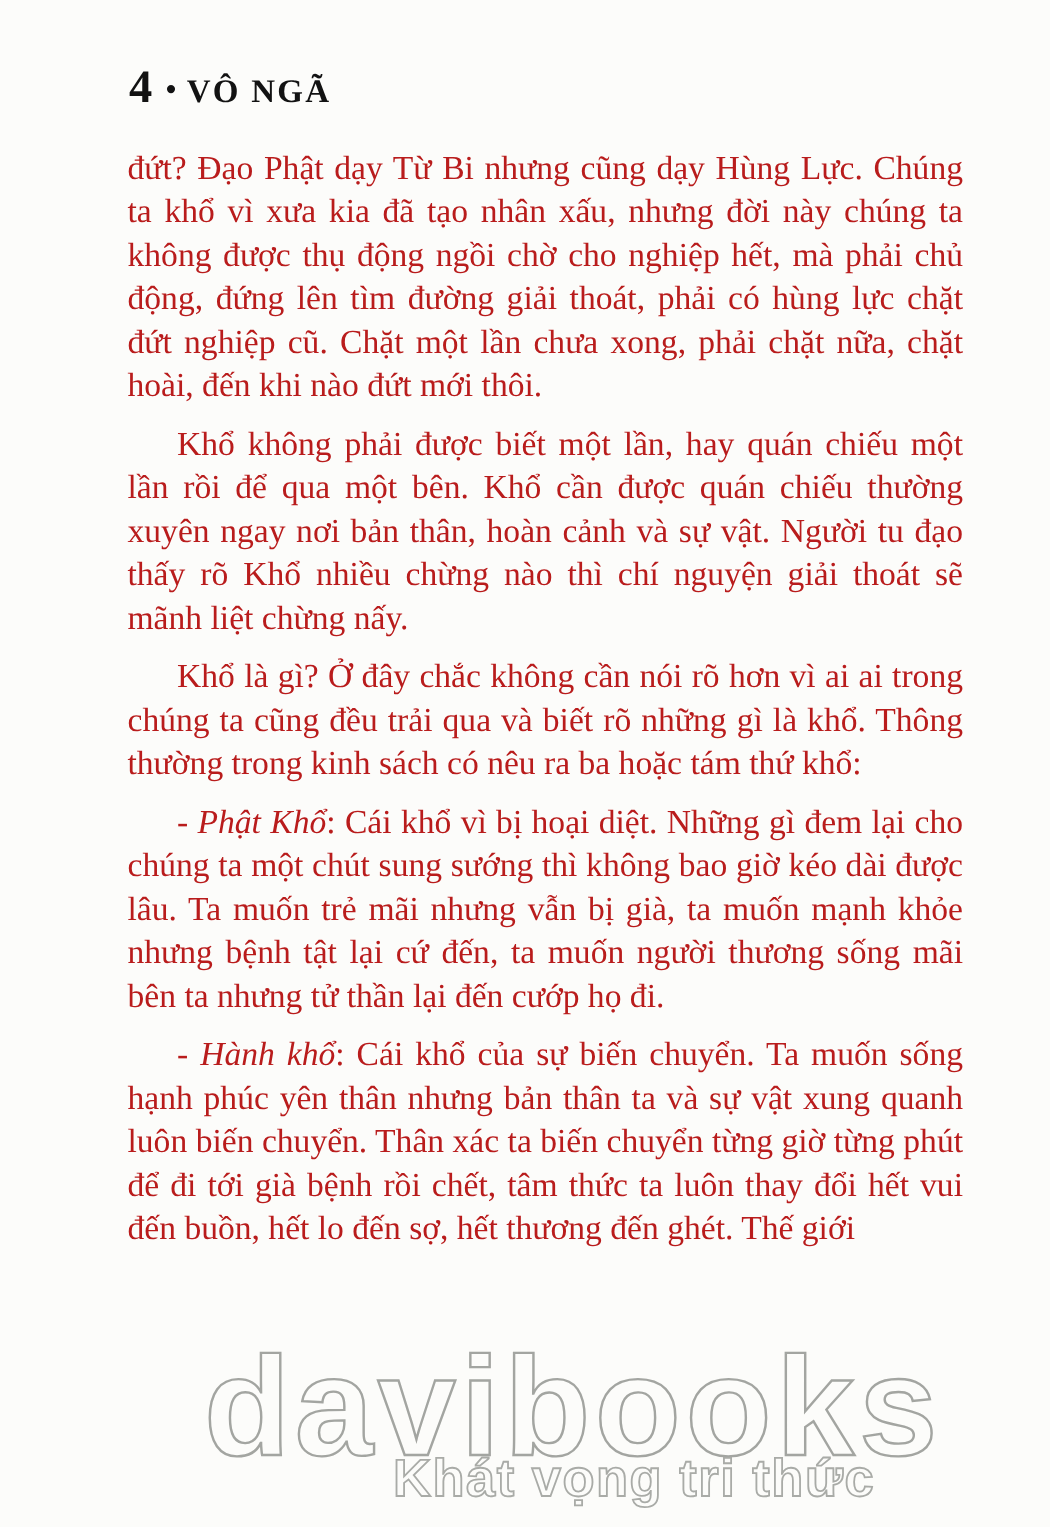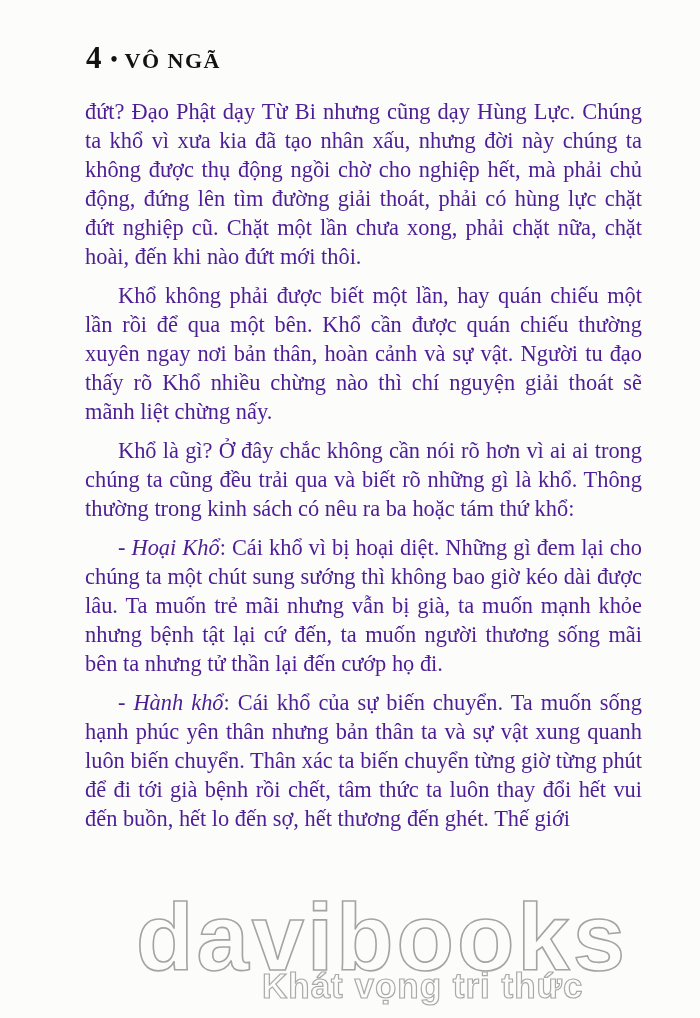--- a/index.html
+++ b/index.html
@@ -49,21 +49,21 @@
     letter-spacing: 1.5px;
   }
 
   
   .content {
     position: absolute;
     left: 85px;
     top: 97px;
     width: 557px;
     z-index: 2;
-    color: #4c1d95;
+    color: #b91c1c;
     font-size: 22.4px;
     line-height: 29px;
     text-align: justify;
   }
   .content p {
     margin: 0 0 10px 0;
     text-indent: 33px;
   }
   .content p.continued {
     text-indent: 0;
@@ -119,20 +119,20 @@
     <p class="continued">
       <span class="lead"></span><span>đứt? Đạo Phật dạy Từ Bi nhưng cũng dạy Hùng Lực. Chúng ta khổ vì xưa kia đã tạo nhân xấu, nhưng đời này chúng ta không được thụ động ngồi chờ cho nghiệp hết, mà phải chủ động, đứng lên tìm đường giải thoát, phải có hùng lực chặt đứt nghiệp cũ. Chặt một lần chưa xong, phải chặt nữa, chặt hoài, đến khi nào đứt mới thôi.</span>
     </p>
     <p>
       <span class="lead"></span><span>Khổ không phải được biết một lần, hay quán chiếu một lần rồi để qua một bên. Khổ cần được quán chiếu thường xuyên ngay nơi bản thân, hoàn cảnh và sự vật. Người tu đạo thấy rõ Khổ nhiều chừng nào thì chí nguyện giải thoát sẽ mãnh liệt chừng nấy.</span>
     </p>
     <p>
       <span class="lead"></span><span>Khổ là gì? Ở đây chắc không cần nói rõ hơn vì ai ai trong chúng ta cũng đều trải qua và biết rõ những gì là khổ. Thông thường trong kinh sách có nêu ra ba hoặc tám thứ khổ:</span>
     </p>
     <p>
-      <span class="lead">- Hoại Khổ</span><span>: Cái khổ vì bị hoại diệt. Những gì đem lại cho chúng ta một chút sung sướng thì không bao giờ kéo dài được lâu. Ta muốn trẻ mãi nhưng vẫn bị già, ta muốn mạnh khỏe nhưng bệnh tật lại cứ đến, ta muốn người thương sống mãi bên ta nhưng tử thần lại đến cướp họ đi.</span>
+      <span class="lead">- Phật Khổ</span><span>: Cái khổ vì bị hoại diệt. Những gì đem lại cho chúng ta một chút sung sướng thì không bao giờ kéo dài được lâu. Ta muốn trẻ mãi nhưng vẫn bị già, ta muốn mạnh khỏe nhưng bệnh tật lại cứ đến, ta muốn người thương sống mãi bên ta nhưng tử thần lại đến cướp họ đi.</span>
     </p>
     <p>
       <span class="lead">- Hành khổ</span><span>: Cái khổ của sự biến chuyển. Ta muốn sống hạnh phúc yên thân nhưng bản thân ta và sự vật xung quanh luôn biến chuyển. Thân xác ta biến chuyển từng giờ từng phút để đi tới già bệnh rồi chết, tâm thức ta luôn thay đổi hết vui đến buồn, hết lo đến sợ, hết thương đến ghét. Thế giới</span>
     </p>
   </div>
 
 </div>
 
 </body></html>

